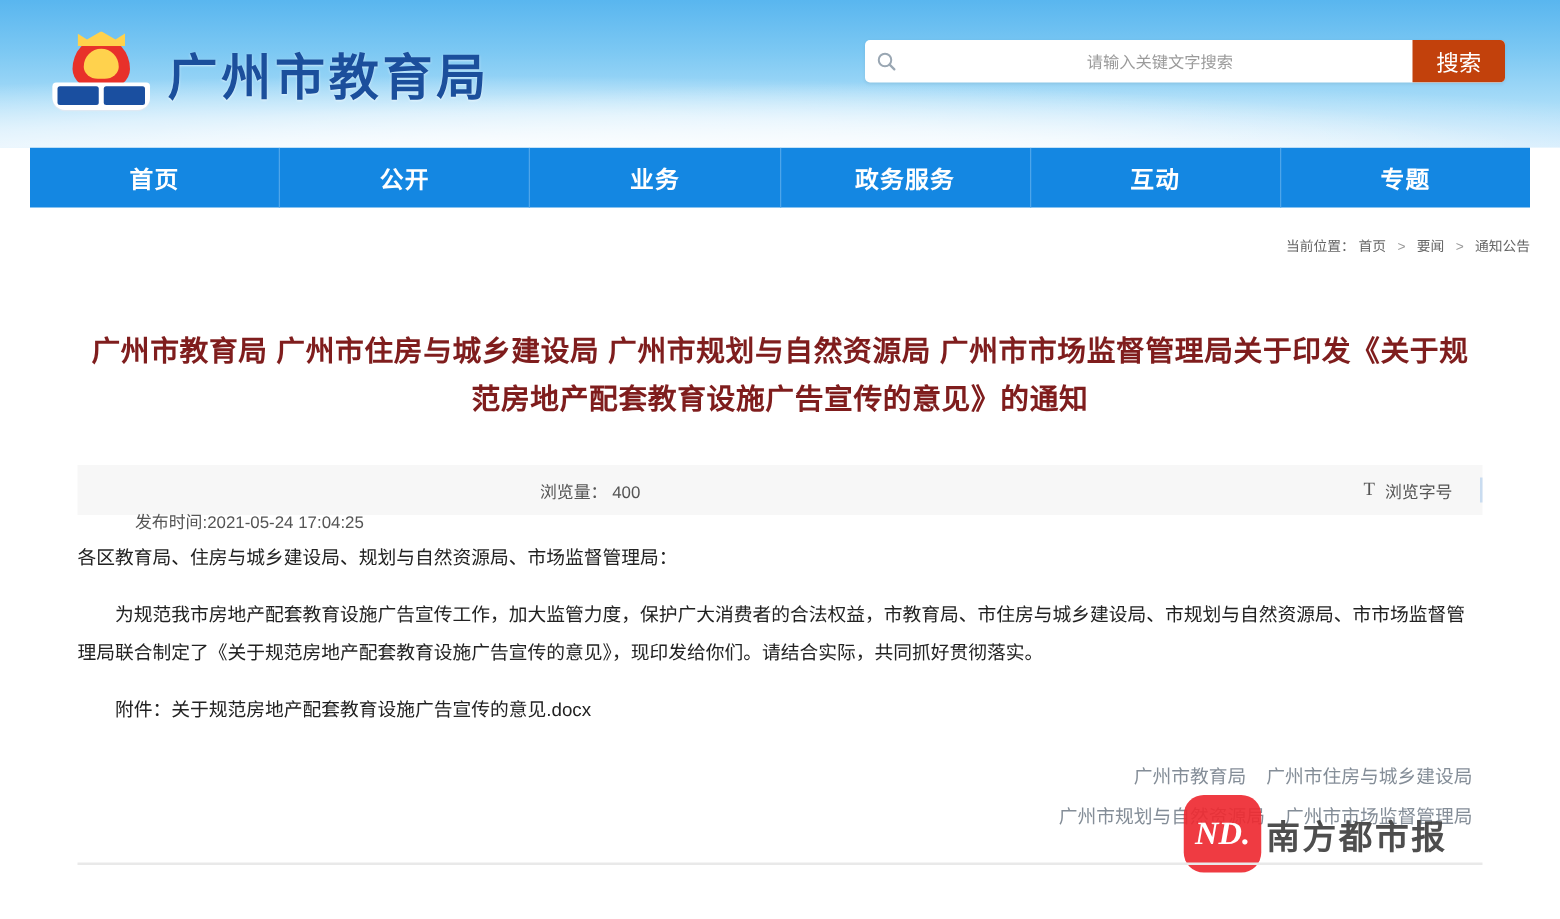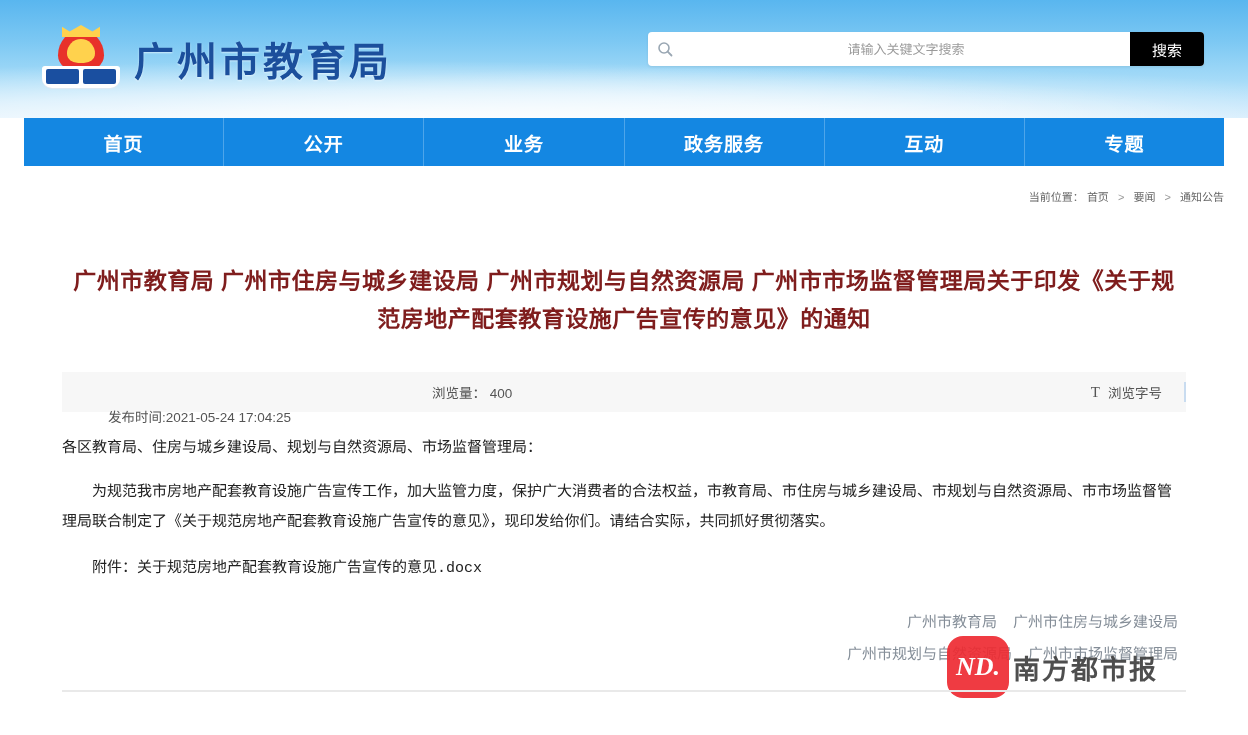--- a/index.html
+++ b/index.html
@@ -97,21 +97,21 @@
     letter-spacing: 3px;
     text-shadow: 0 1px 2px rgba(255,255,255,0.6);
   }
 
   .search-box {
     position: absolute;
     right: 20px;
     top: 32px;
     display: flex;
     align-items: center;
-    width: 556px;
+    width: 512px;
     height: 34px;
     background: #ffffff;
     border-radius: 4px;
     overflow: hidden;
     box-shadow: 0 1px 3px rgba(0,0,0,0.08);
   }
   .search-icon {
     width: 34px;
     display: flex;
     align-items: center;
@@ -125,24 +125,24 @@
     font-size: 13px;
     color: #888;
     text-align: center;
     font-family: "Liberation Sans", sans-serif;
     background: transparent;
   }
   .search-input::placeholder { color: #9b9b9b; }
   .search-btn {
     width: 74px;
     height: 34px;
-    background: #000000;
+    background: #c2410c;
     color: #fff;
     border: 0;
-    font-size: 15px;
+    font-size: 18px;
     cursor: pointer;
     font-family: "Liberation Sans", sans-serif;
   }
 
   
   .nav {
     width: 1200px;
     margin: 0 auto;
     height: 48px;
     background: #1487e2;
@@ -216,21 +216,21 @@
   }
   .meta-font .t-glyph { font-family: "Liberation Serif", serif; font-size: 15px; }
 
   .body-text {
     margin-top: 20px;
     font-size: 15px;
     line-height: 30px;
     color: #222;
   }
   .body-text p { margin: 0 0 16px 0; }
-  .p-indent { text-indent: 2em; font-family: Liberation Mono, monospace; }
+  .p-indent { text-indent: 2em; }
 
   
   .seals {
     position: relative;
     margin-top: 22px;
     height: 86px;
   }
   .seal-grid {
     position: absolute;
     right: 8px;

